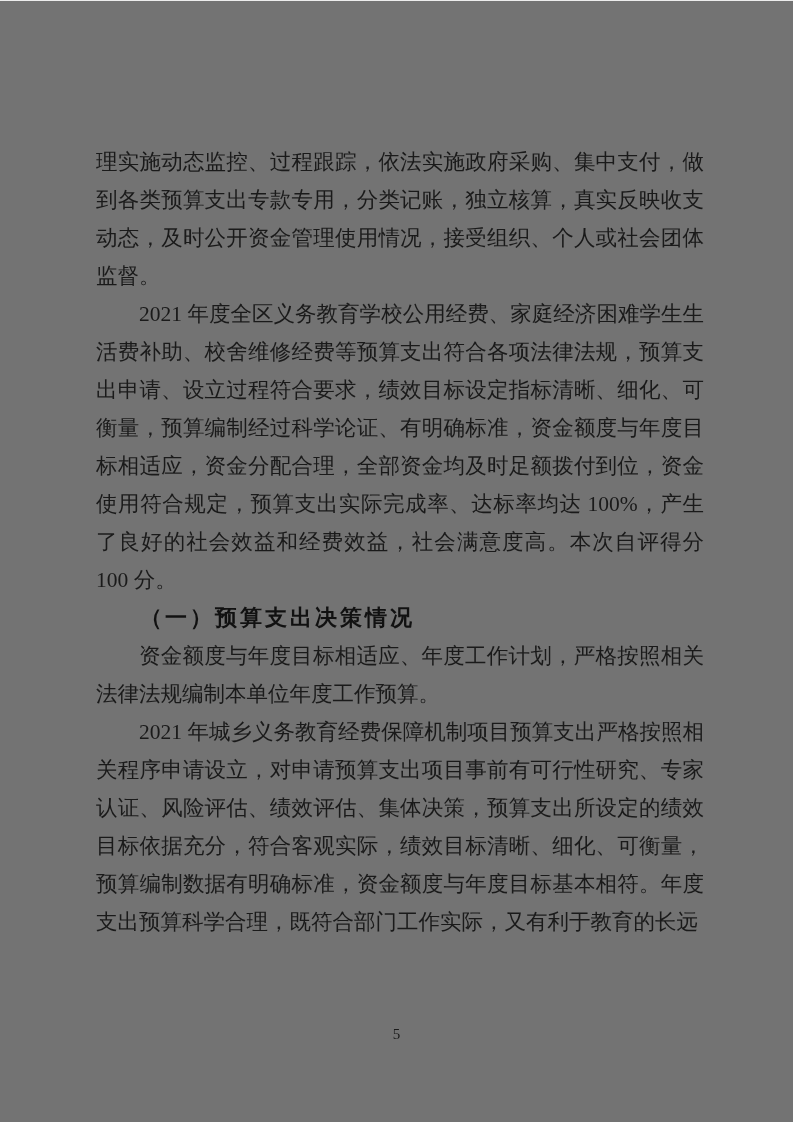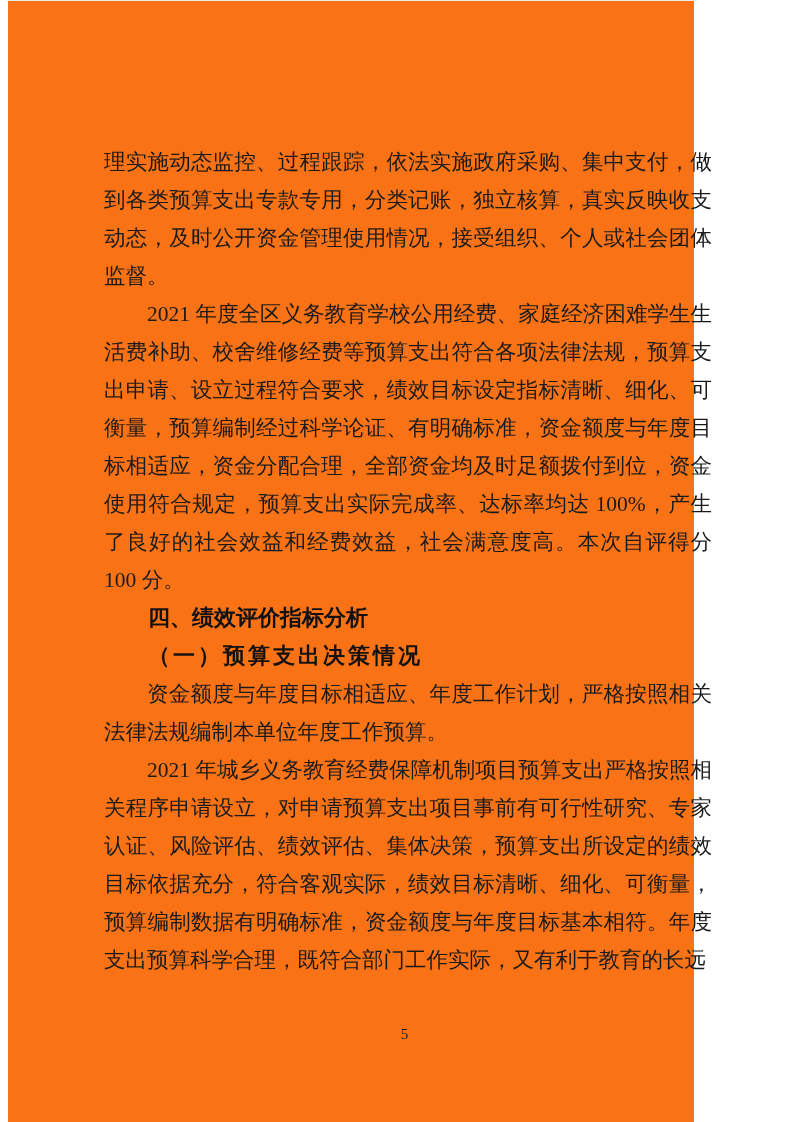--- a/index.html
+++ b/index.html
@@ -10,23 +10,23 @@
     width: 793px;
     height: 1122px;
     background: #ffffff;
     position: relative;
     overflow: hidden;
     font-family: "Liberation Serif", serif;
     color: #1a1a1a;
   }
   .page {
     position: absolute;
-    left: 8px; top: 0;
-    width: 686px; height: 1122px;
-    background: #f97316;
+    left: 0; top: 0;
+    width: 793px; height: 1122px;
+    background: #737373;
     border-top: 1px solid #ececec;
     box-sizing: border-box;
   }
   .content {
     position: absolute;
     left: 96px;
     top: 142px;
     width: 608px;
   }
   .block {
@@ -62,19 +62,18 @@
     color: #1a1a1a;
   }
 </style>
 </head>
 <body>
 
 <div class="page">
   <div class="content">
       <div class="block paragraph">理实施动态监控、过程跟踪，依法实施政府采购、集中支付，做到各类预算支出专款专用，分类记账，独立核算，真实反映收支动态，及时公开资金管理使用情况，接受组织、个人或社会团体监督。</div>
       <div class="block paragraph indent">2021 年度全区义务教育学校公用经费、家庭经济困难学生生活费补助、校舍维修经费等预算支出符合各项法律法规，预算支出申请、设立过程符合要求，绩效目标设定指标清晰、细化、可衡量，预算编制经过科学论证、有明确标准，资金额度与年度目标相适应，资金分配合理，全部资金均及时足额拨付到位，资金使用符合规定，预算支出实际完成率、达标率均达 100%，产生了良好的社会效益和经费效益，社会满意度高。本次自评得分 100 分。</div>
-      <div class="block heading1 indent">四、绩效评价指标分析</div>
       <div class="block heading2 indent">（一）预算支出决策情况</div>
       <div class="block paragraph indent">资金额度与年度目标相适应、年度工作计划，严格按照相关法律法规编制本单位年度工作预算。</div>
       <div class="block paragraph indent">2021 年城乡义务教育经费保障机制项目预算支出严格按照相关程序申请设立，对申请预算支出项目事前有可行性研究、专家认证、风险评估、绩效评估、集体决策，预算支出所设定的绩效目标依据充分，符合客观实际，绩效目标清晰、细化、可衡量，预算编制数据有明确标准，资金额度与年度目标基本相符。年度支出预算科学合理，既符合部门工作实际，又有利于教育的长远</div>
     </div>
   <div class="page-footer">5</div>
 </div>
 
 </body></html>

